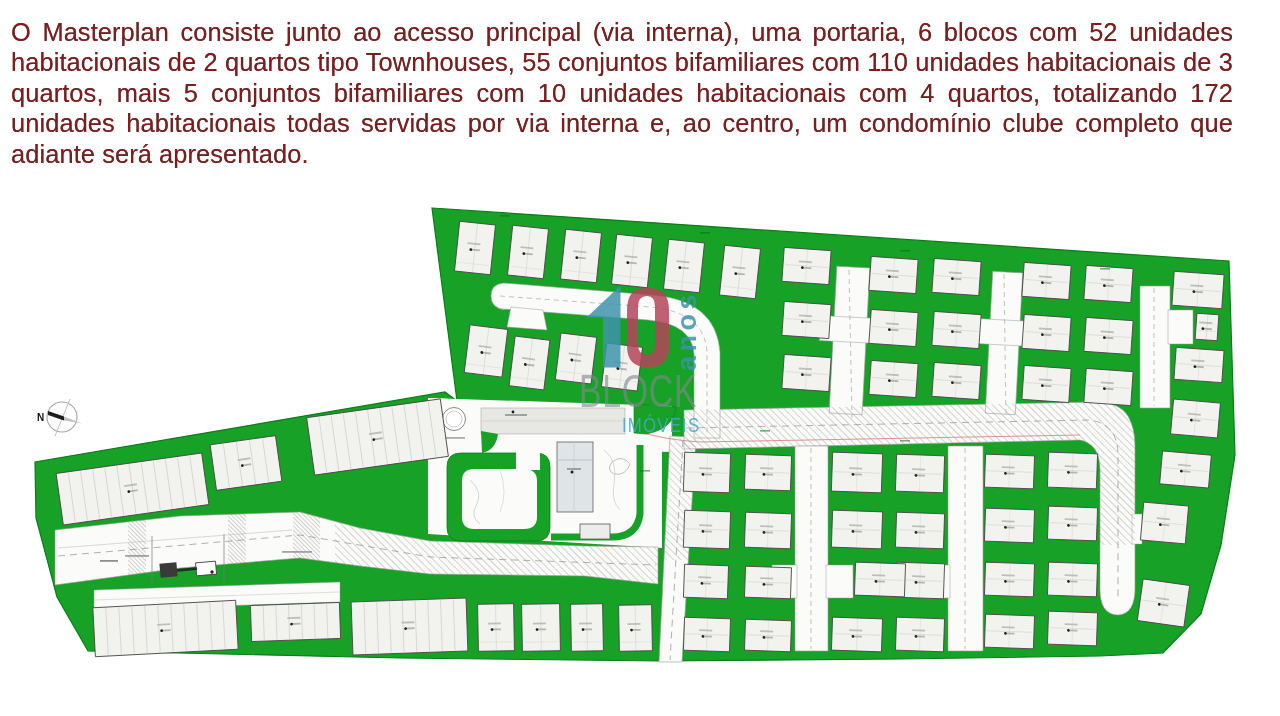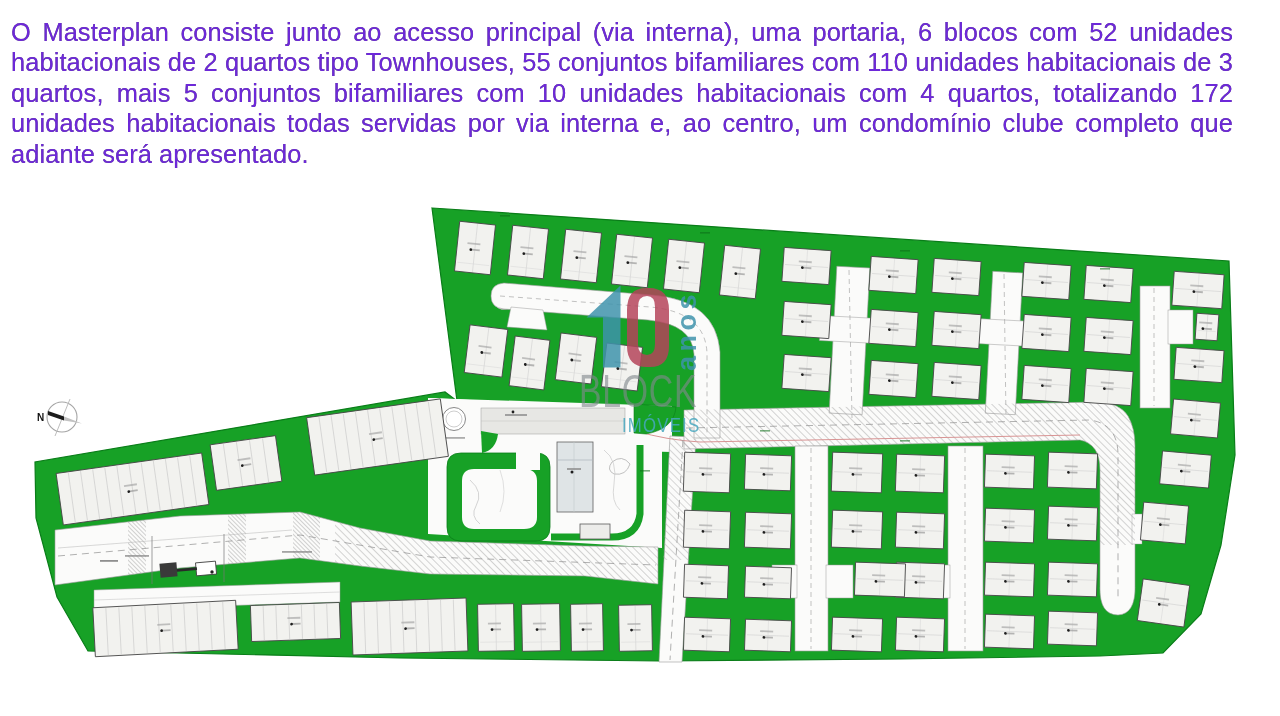--- a/index.html
+++ b/index.html
@@ -1,20 +1,20 @@
 <!DOCTYPE html>
 <html lang="pt"><head>
 <meta charset="utf-8">
 <title>Masterplan</title>
 <style>
   html,body{margin:0;padding:0;background:#ffffff;width:1280px;height:716px;overflow:hidden;}
   .desc{
     position:absolute;left:11px;top:17px;width:1222px;
     font-family:"Liberation Sans",sans-serif;font-size:25.4px;line-height:30.45px;
-    color:#6d28d9;text-align:justify;letter-spacing:0.1px;text-shadow:0 0 0.6px rgba(20,20,20,0.65);
+    color:#7f1d1d;text-align:justify;letter-spacing:0.1px;text-shadow:0 0 0.6px rgba(20,20,20,0.65);
   }
   svg{position:absolute;left:0;top:0;}
 </style>
 </head>
 <body>
 
 <div class="desc">O Masterplan consiste junto ao acesso principal (via interna), uma portaria, 6 blocos com 52 unidades habitacionais de 2 quartos tipo Townhouses, 55 conjuntos bifamiliares com 110 unidades habitacionais de 3 quartos, mais 5 conjuntos bifamiliares com 10 unidades habitacionais com 4 quartos, totalizando 172 unidades habitacionais todas servidas por via interna e, ao centro, um condomínio clube completo que adiante será apresentado.</div>
 
 <svg width="1280" height="716" viewBox="0 0 1280 716">
 <defs>

